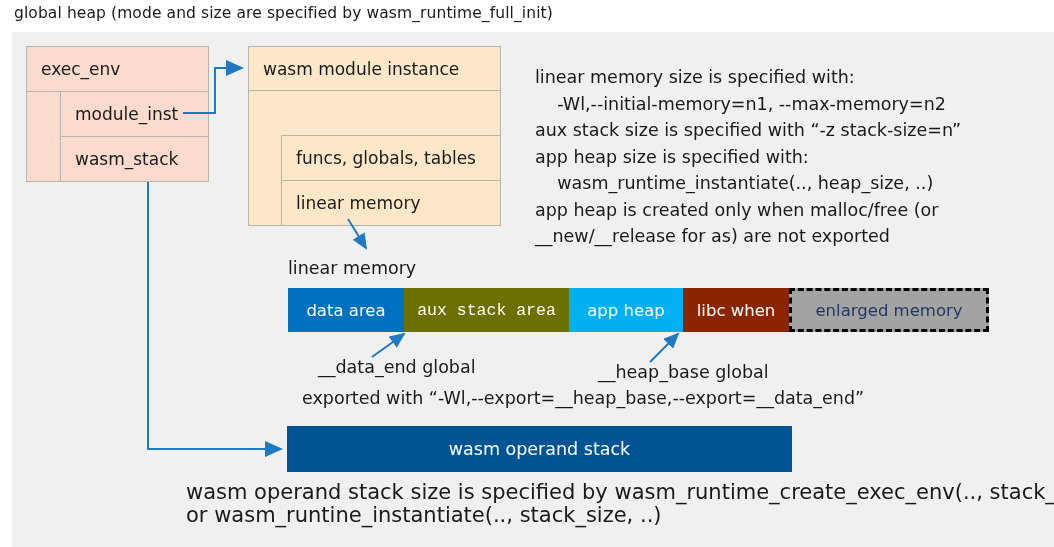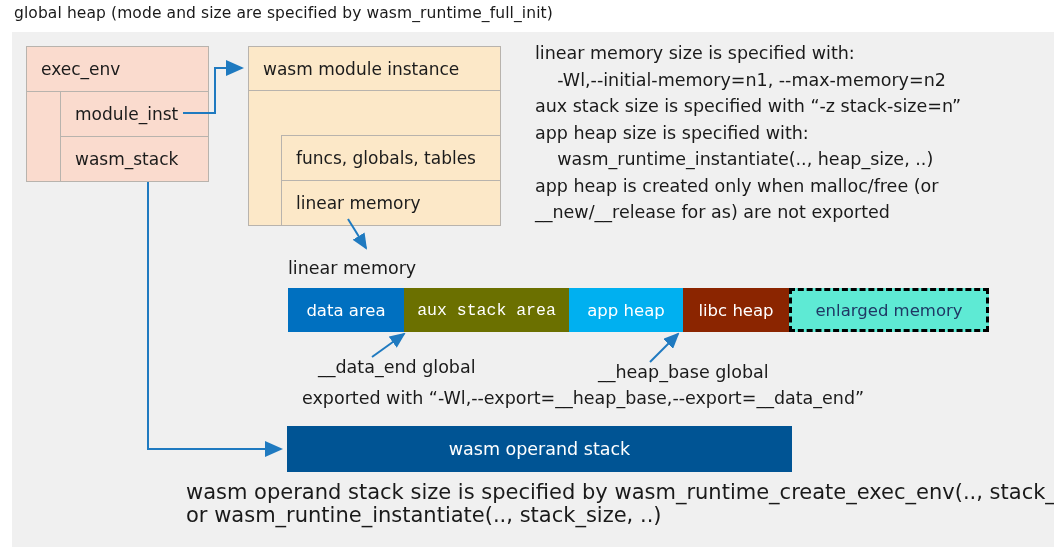--- a/index.html
+++ b/index.html
@@ -49,21 +49,21 @@
   #wmi{left:248px;top:46px;width:253px;height:180px;}
   #wmi .hdr{position:absolute;left:0;top:0;width:253px;height:45px;}
   #wmi .gut{position:absolute;left:0;top:44px;width:253px;height:136px;
             border:1px solid #b8b3ad;box-sizing:border-box;background:#fce8c8;}
   #wmi .sub1{position:absolute;left:33px;top:44px;width:220px;height:46px;}
   #wmi .sub2{position:absolute;left:33px;top:89px;width:220px;height:46px;}
   #wmi .sub3{position:absolute;left:33px;top:134px;width:220px;height:46px;}
 
   
   .textblock{
-    position:absolute;left:535px;top:40px;
+    position:absolute;left:535px;top:64px;
     font-size:17.5px;line-height:26.5px;color:#1a1a1a;
     white-space:pre;
   }
 
   
   .lmlabel{
     position:absolute;left:288px;top:258px;
     font-size:17.5px;color:#1a1a1a;white-space:nowrap;
   }
   .membar{position:absolute;left:288px;top:288px;height:44px;display:flex;}
@@ -144,22 +144,22 @@
 app heap size is specified with:
     wasm_runtime_instantiate(.., heap_size, ..)
 app heap is created only when malloc/free (or
 __new/__release for as) are not exported</div>
 
   <div class="lmlabel">linear memory</div>
   <div class="membar">
     <div class="seg seg-data" style="background: rgb(0, 112, 192);">data area</div>
     <div class="seg seg-aux" style="background: rgb(107, 112, 0);">aux stack area</div>
     <div class="seg seg-app" style="background: rgb(0, 176, 240);">app heap</div>
-    <div class="seg seg-libc" style="background: rgb(139, 37, 0);">libc heap</div>
-    <div class="seg-enl" style="background: #5eead4; color: rgb(31, 56, 100);">enlarged memory</div>
+    <div class="seg seg-libc" style="background: rgb(139, 37, 0);">libc when</div>
+    <div class="seg-enl" style="background: #a3a3a3; color: rgb(31, 56, 100);">enlarged memory</div>
   </div>
 
   <div class="ann" id="ann-dataend">__data_end global</div>
   <div class="ann" id="ann-heapbase">__heap_base global</div>
   <div class="ann" id="ann-exported">exported with “-Wl,--export=__heap_base,--export=__data_end”</div>
 
   <div class="opstack" style="background: rgb(0, 84, 148);">wasm operand stack</div>
   <div class="bottomtext">wasm operand stack size is specified by wasm_runtime_create_exec_env(.., stack_size)
 or wasm_runtine_instantiate(.., stack_size, ..)</div>
 

